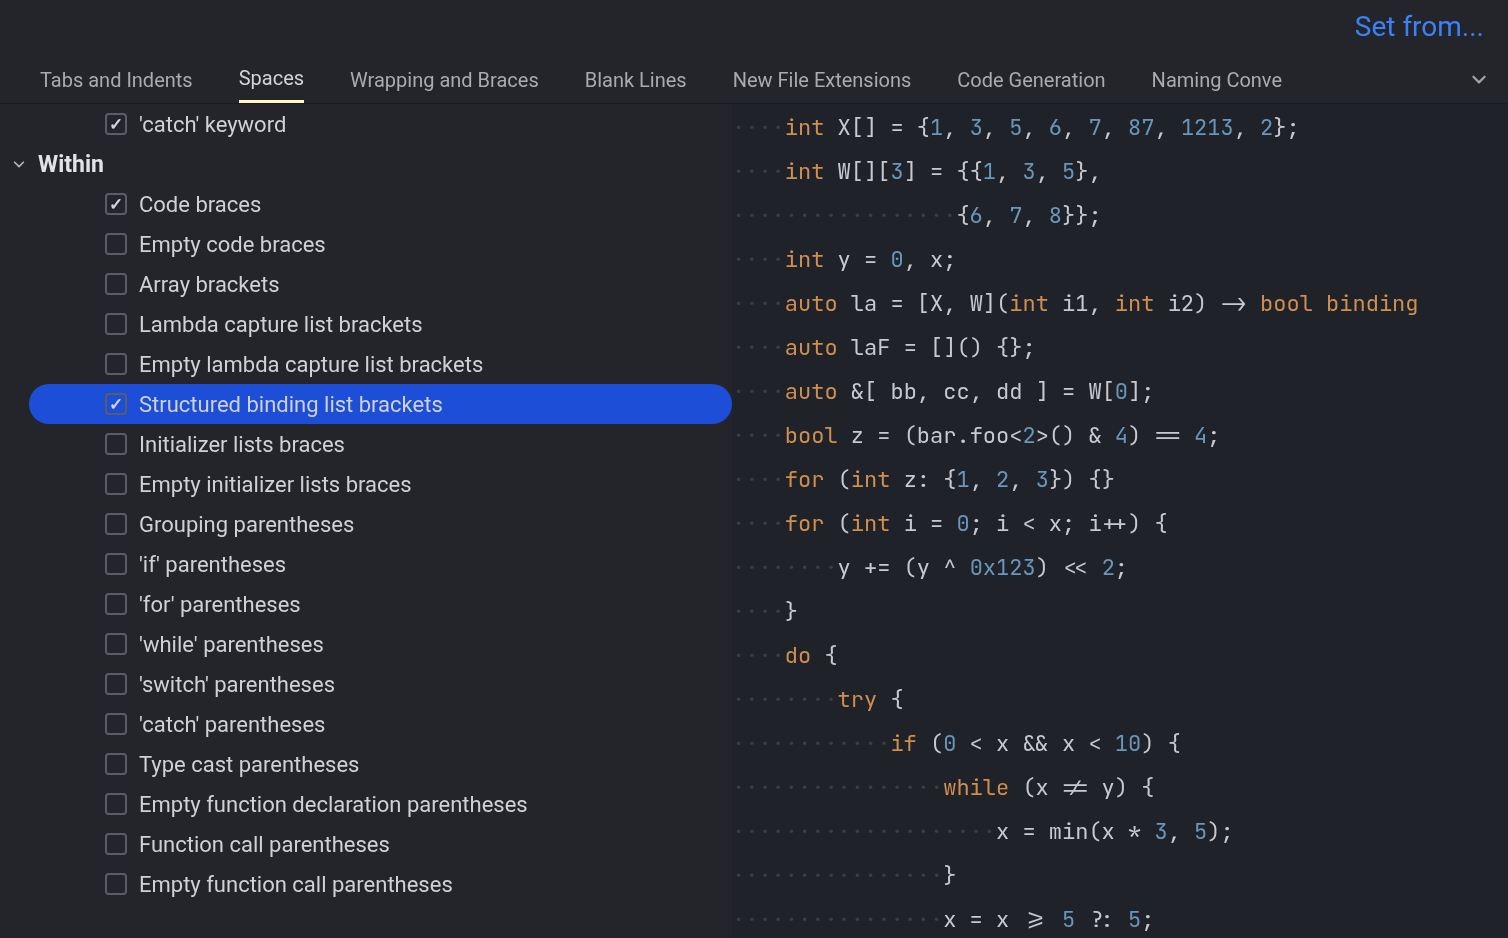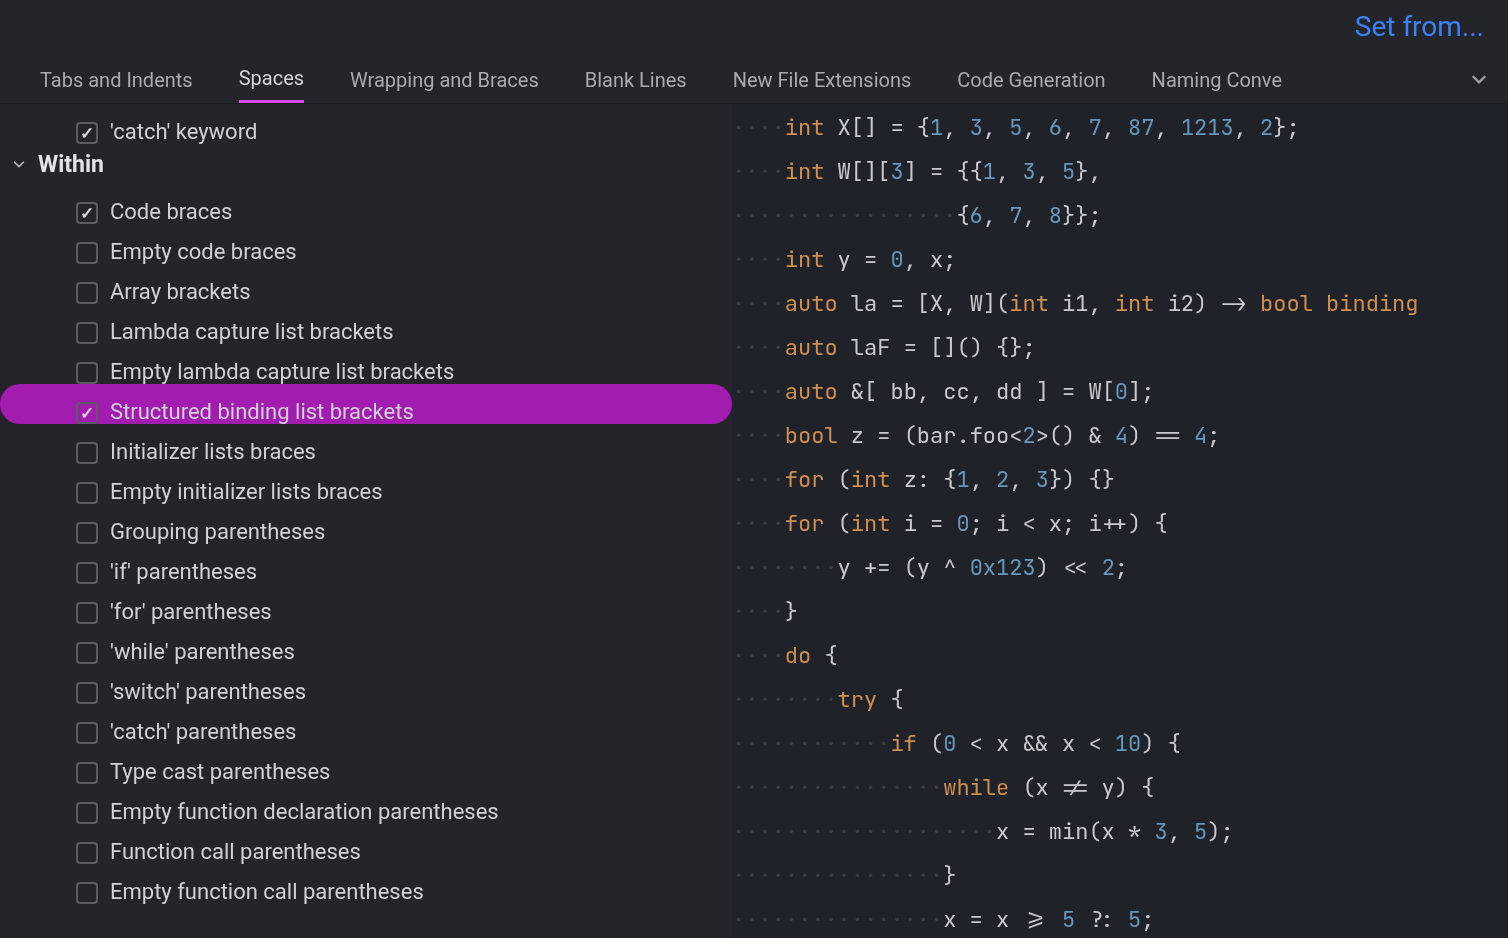--- a/index.html
+++ b/index.html
@@ -35,21 +35,21 @@
   }
   .tab {
     color: #a9abb0;
     font-size: 20px;
     padding: 8px 0 10px 0;
     cursor: pointer;
     white-space: nowrap;
   }
   .tab.active {
     color: #d2d4d8;
-    border-bottom: 3px solid #d946ef;
+    border-bottom: 3px solid #fef9c3;
   }
   .tabs .chevron {
     margin-left: auto;
     margin-right: 20px;
     color: #9ea1a6;
   }
   .main {
     position: absolute;
     top: 104px;
     left: 0;
@@ -66,28 +66,29 @@
     flex: 1;
     background: #1f2228;
     overflow: hidden;
     font-family: "JetBrains Mono", "Menlo", "Consolas", monospace;
     font-size: 22px;
     line-height: 44px;
     padding-top: 2px;
   }
   .opt-row {
     display: flex;
-    align-items: flex-end;
+    align-items: center;
     height: 40px;
     padding-left: 76px;
     gap: 12px;
     cursor: pointer;
+    margin-left: 29px;
   }
   .opt-row.selected {
-    background: #a21caf;
+    background: #1d4ed8;
     border-radius: 20px;
   }
   .section-row {
     display: flex;
     align-items: center;
     height: 40px;
     padding-left: 8px;
     gap: 8px;
     cursor: pointer;
   }

